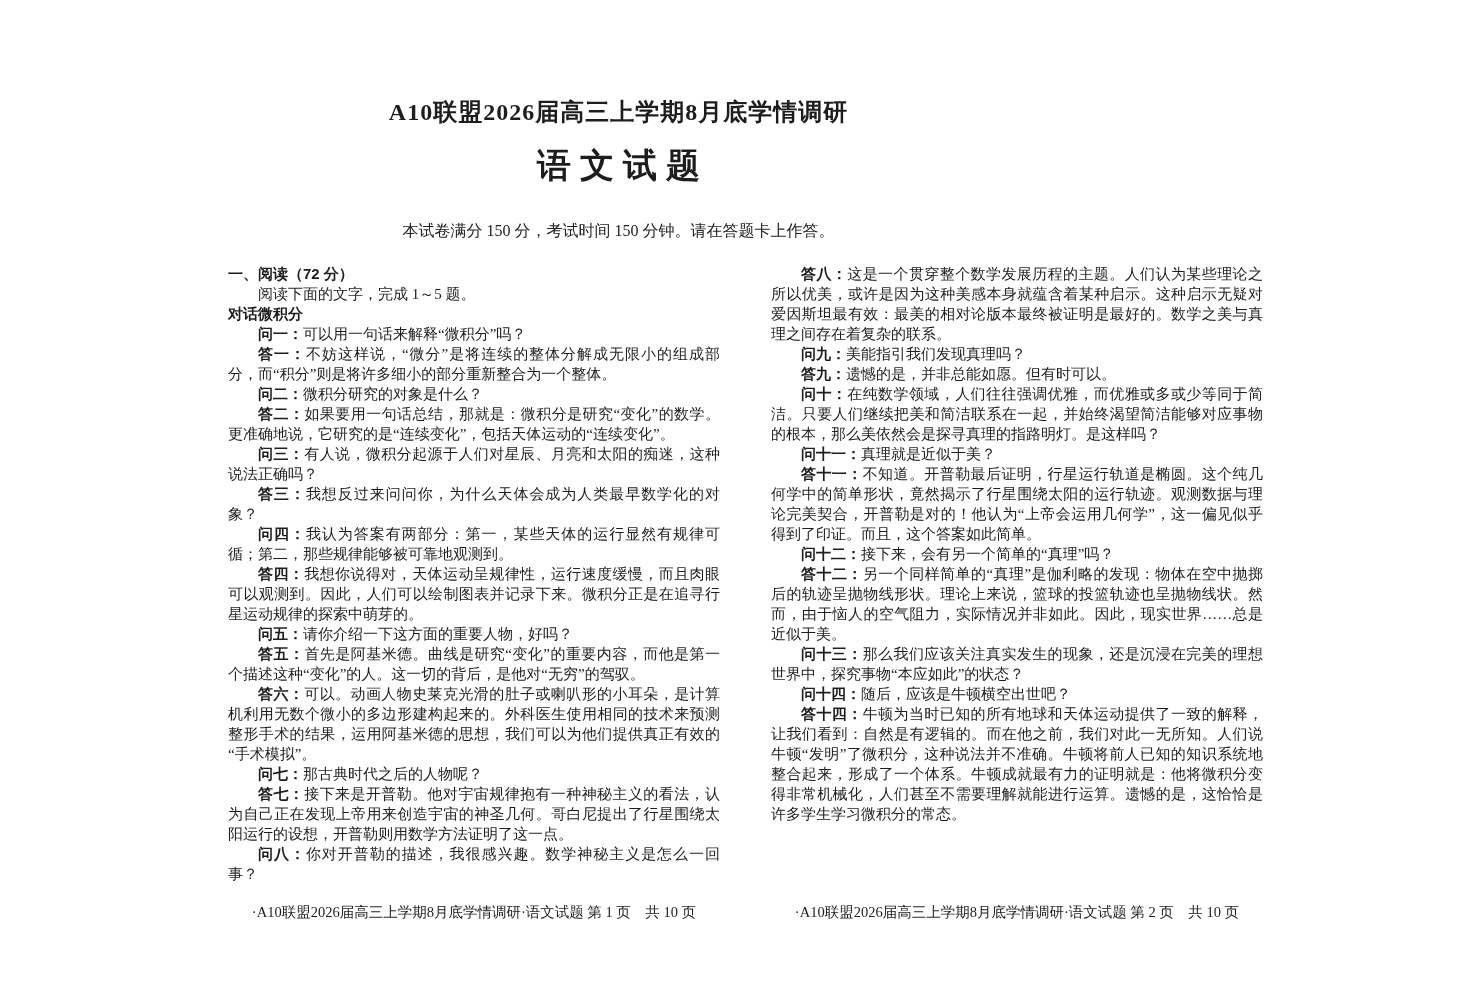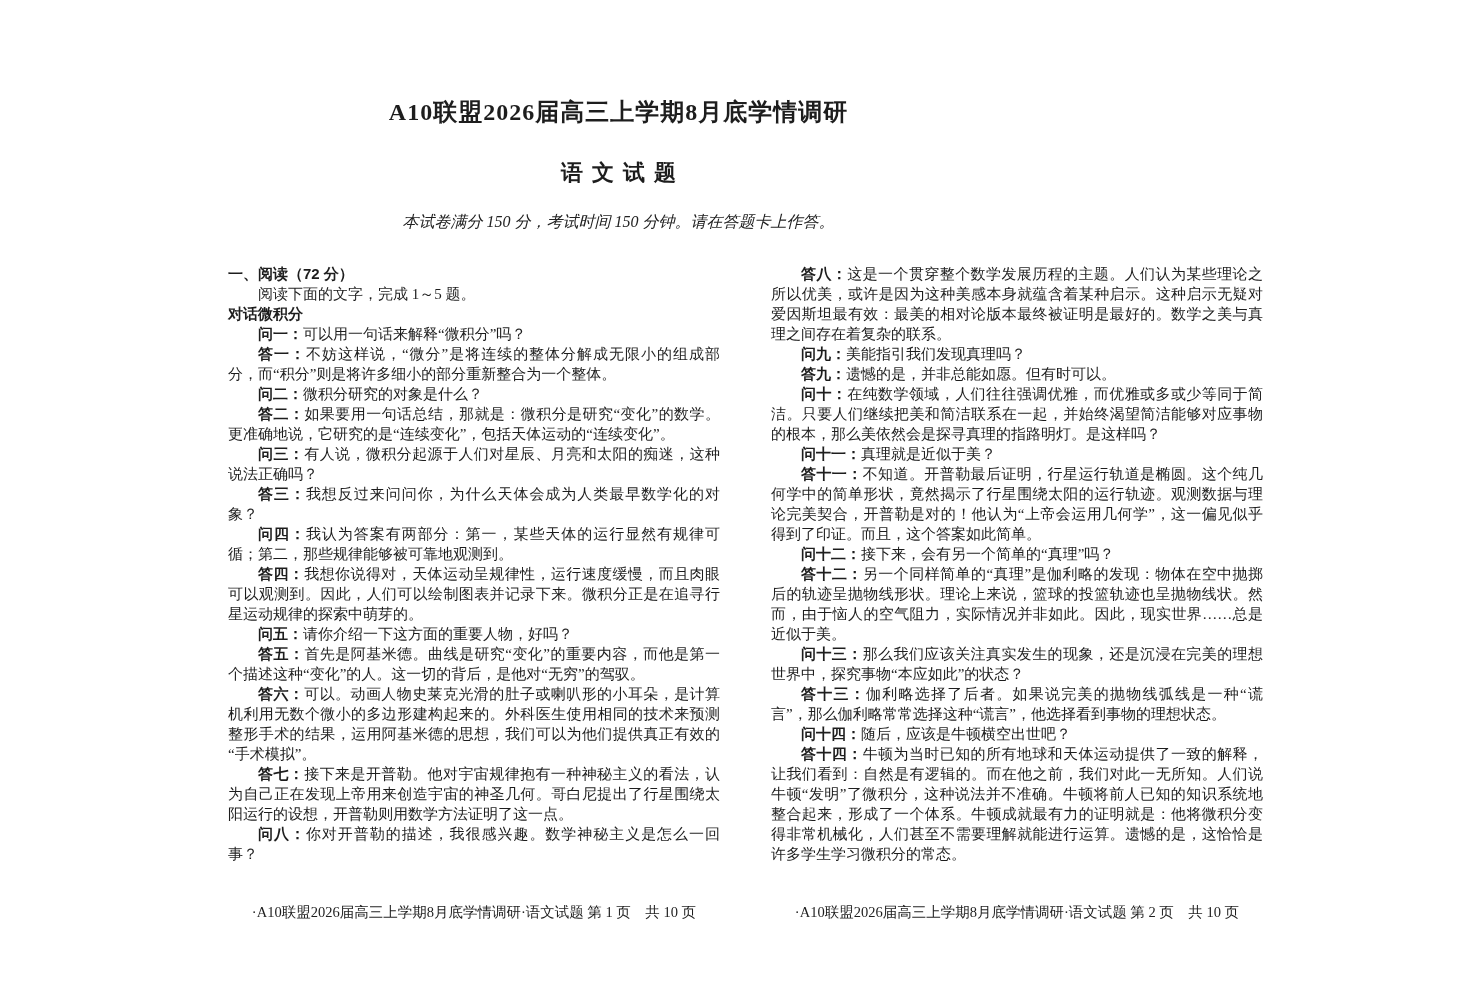--- a/index.html
+++ b/index.html
@@ -4,22 +4,22 @@
 <style>
   html,body{margin:0;padding:0;background:#ffffff;}
   body{width:1475px;height:1002px;overflow:hidden;}
   .page{
     position:relative;width:1237px;height:1002px;background:#ffffff;
     font-family:"Liberation Serif","DejaVu Serif",serif;color:#1d1d1d;
   }
   
   .paper-header{position:absolute;top:96px;left:0;width:100%;text-align:center;}
   .paper-title{font-size:24px;font-weight:700;letter-spacing:1px;}
-  .paper-subtitle{font-size:22px;font-weight:700;margin-top:30px;letter-spacing:9px;text-indent:9px;}
-  .paper-note{font-size:16px;margin-top:24px;color:#222;font-style:italic;}
+  .paper-subtitle{font-size:34px;font-weight:700;margin-top:15px;letter-spacing:9px;text-indent:9px;}
+  .paper-note{font-size:16px;margin-top:32px;color:#222;}
   
   .column{position:absolute;top:264px;width:492px;}
   .column-left{left:228px;}
   .column-right{left:771px;}
   .column p{margin:0;font-size:15px;line-height:20px;text-align:justify;color:#1d1d1d;}
   .section-heading{font-family:"Liberation Sans","DejaVu Sans",sans-serif;font-weight:700;font-size:15.5px;}
   .indent{text-indent:2em;}
   .passage-title{text-align:center;font-weight:700;font-size:16.5px;}
   .dialogue{text-indent:2em;}
   .dialogue b{font-weight:700;}
@@ -48,37 +48,37 @@
         <p class="dialogue"><b>答一：</b><span>不妨这样说，“微分”是将连续的整体分解成无限小的组成部分，而“积分”则是将许多细小的部分重新整合为一个整体。</span></p>
         <p class="dialogue"><b>问二：</b><span>微积分研究的对象是什么？</span></p>
         <p class="dialogue"><b>答二：</b><span>如果要用一句话总结，那就是：微积分是研究“变化”的数学。更准确地说，它研究的是“连续变化”，包括天体运动的“连续变化”。</span></p>
         <p class="dialogue"><b>问三：</b><span>有人说，微积分起源于人们对星辰、月亮和太阳的痴迷，这种说法正确吗？</span></p>
         <p class="dialogue"><b>答三：</b><span>我想反过来问问你，为什么天体会成为人类最早数学化的对象？</span></p>
         <p class="dialogue"><b>问四：</b><span>我认为答案有两部分：第一，某些天体的运行显然有规律可循；第二，那些规律能够被可靠地观测到。</span></p>
         <p class="dialogue"><b>答四：</b><span>我想你说得对，天体运动呈规律性，运行速度缓慢，而且肉眼可以观测到。因此，人们可以绘制图表并记录下来。微积分正是在追寻行星运动规律的探索中萌芽的。</span></p>
         <p class="dialogue"><b>问五：</b><span>请你介绍一下这方面的重要人物，好吗？</span></p>
         <p class="dialogue"><b>答五：</b><span>首先是阿基米德。曲线是研究“变化”的重要内容，而他是第一个描述这种“变化”的人。这一切的背后，是他对“无穷”的驾驭。</span></p>
         <p class="dialogue"><b>答六：</b><span>可以。动画人物史莱克光滑的肚子或喇叭形的小耳朵，是计算机利用无数个微小的多边形建构起来的。外科医生使用相同的技术来预测整形手术的结果，运用阿基米德的思想，我们可以为他们提供真正有效的“手术模拟”。</span></p>
+        <p class="dialogue"><b>问七：</b><span>那古典时代之后的人物呢？</span></p>
         <p class="dialogue"><b>答七：</b><span>接下来是开普勒。他对宇宙规律抱有一种神秘主义的看法，认为自己正在发现上帝用来创造宇宙的神圣几何。哥白尼提出了行星围绕太阳运行的设想，开普勒则用数学方法证明了这一点。</span></p>
         <p class="dialogue"><b>问八：</b><span>你对开普勒的描述，我很感兴趣。数学神秘主义是怎么一回事？</span></p>
       </div>
   </section>
 
   <section class="column column-right">
     <div id="dialogue-right">
         <p class="dialogue"><b>答八：</b><span>这是一个贯穿整个数学发展历程的主题。人们认为某些理论之所以优美，或许是因为这种美感本身就蕴含着某种启示。这种启示无疑对爱因斯坦最有效：最美的相对论版本最终被证明是最好的。数学之美与真理之间存在着复杂的联系。</span></p>
         <p class="dialogue"><b>问九：</b><span>美能指引我们发现真理吗？</span></p>
         <p class="dialogue"><b>答九：</b><span>遗憾的是，并非总能如愿。但有时可以。</span></p>
         <p class="dialogue"><b>问十：</b><span>在纯数学领域，人们往往强调优雅，而优雅或多或少等同于简洁。只要人们继续把美和简洁联系在一起，并始终渴望简洁能够对应事物的根本，那么美依然会是探寻真理的指路明灯。是这样吗？</span></p>
         <p class="dialogue"><b>问十一：</b><span>真理就是近似于美？</span></p>
         <p class="dialogue"><b>答十一：</b><span>不知道。开普勒最后证明，行星运行轨道是椭圆。这个纯几何学中的简单形状，竟然揭示了行星围绕太阳的运行轨迹。观测数据与理论完美契合，开普勒是对的！他认为“上帝会运用几何学”，这一偏见似乎得到了印证。而且，这个答案如此简单。</span></p>
         <p class="dialogue"><b>问十二：</b><span>接下来，会有另一个简单的“真理”吗？</span></p>
         <p class="dialogue"><b>答十二：</b><span>另一个同样简单的“真理”是伽利略的发现：物体在空中抛掷后的轨迹呈抛物线形状。理论上来说，篮球的投篮轨迹也呈抛物线状。然而，由于恼人的空气阻力，实际情况并非如此。因此，现实世界……总是近似于美。</span></p>
         <p class="dialogue"><b>问十三：</b><span>那么我们应该关注真实发生的现象，还是沉浸在完美的理想世界中，探究事物“本应如此”的状态？</span></p>
-        <p class="dialogue"><b>答十三：</b><span>伽利略选择了后者。如果说完美的抛物线弧线是一种“谎言”，那么伽利略常常选择这种“谎言”，他选择看到事物的理想状态。</span></p>
         <p class="dialogue"><b>问十四：</b><span>随后，应该是牛顿横空出世吧？</span></p>
         <p class="dialogue"><b>答十四：</b><span>牛顿为当时已知的所有地球和天体运动提供了一致的解释，让我们看到：自然是有逻辑的。而在他之前，我们对此一无所知。人们说牛顿“发明”了微积分，这种说法并不准确。牛顿将前人已知的知识系统地整合起来，形成了一个体系。牛顿成就最有力的证明就是：他将微积分变得非常机械化，人们甚至不需要理解就能进行运算。遗憾的是，这恰恰是许多学生学习微积分的常态。</span></p>
       </div>
   </section>
 
   <footer class="footer footer-left">·A10联盟2026届高三上学期8月底学情调研·语文试题 第 1 页　共 10 页</footer>
   <footer class="footer footer-right">·A10联盟2026届高三上学期8月底学情调研·语文试题 第 2 页　共 10 页</footer>
 
 </div>
 

